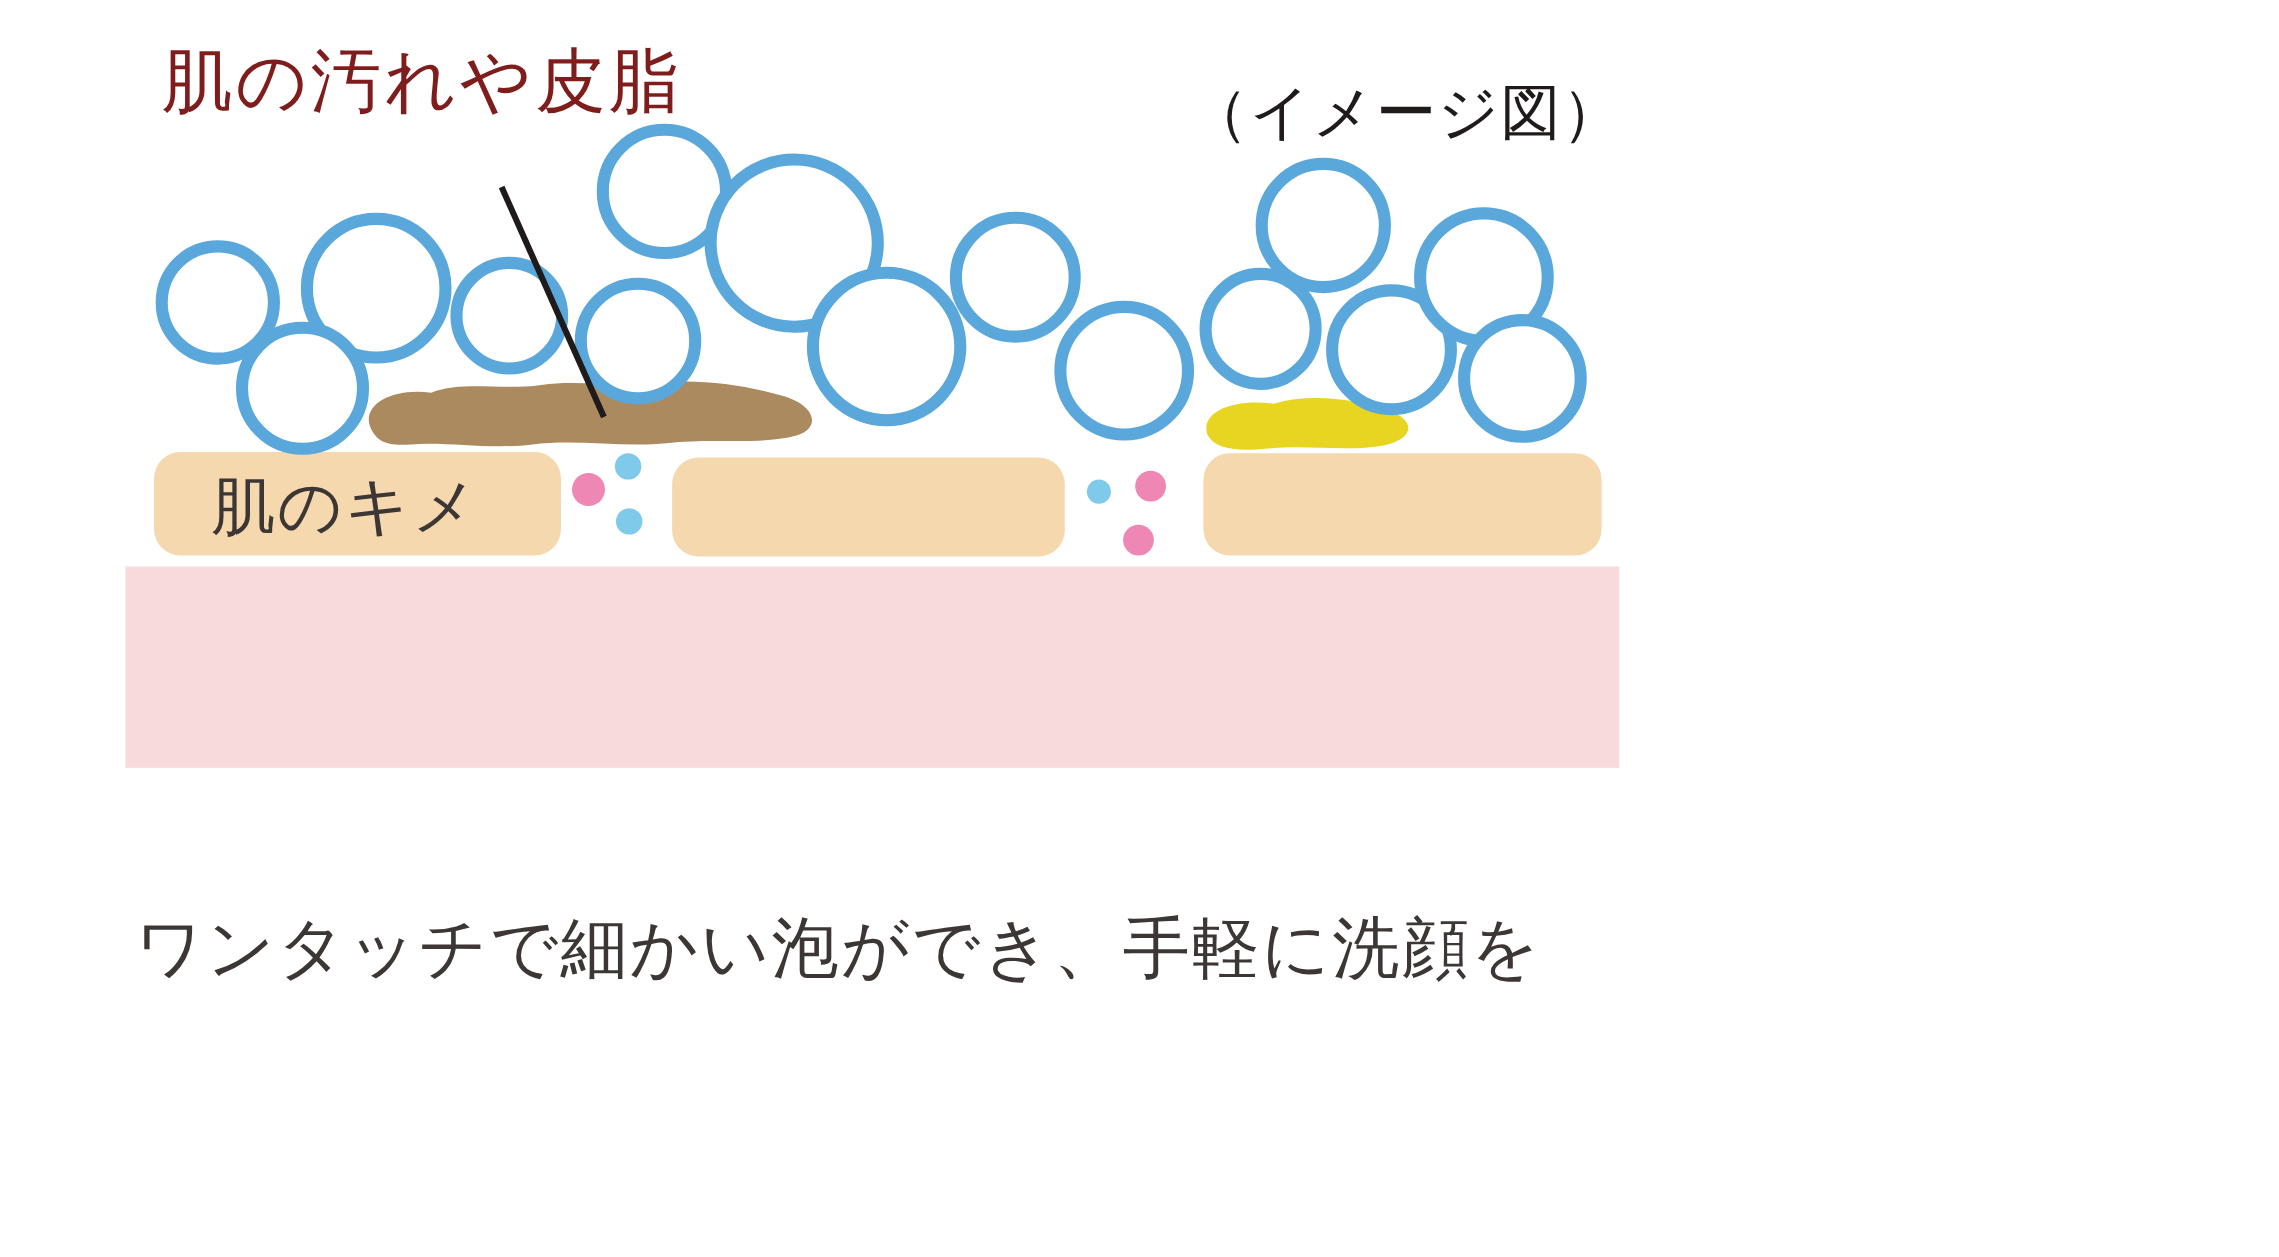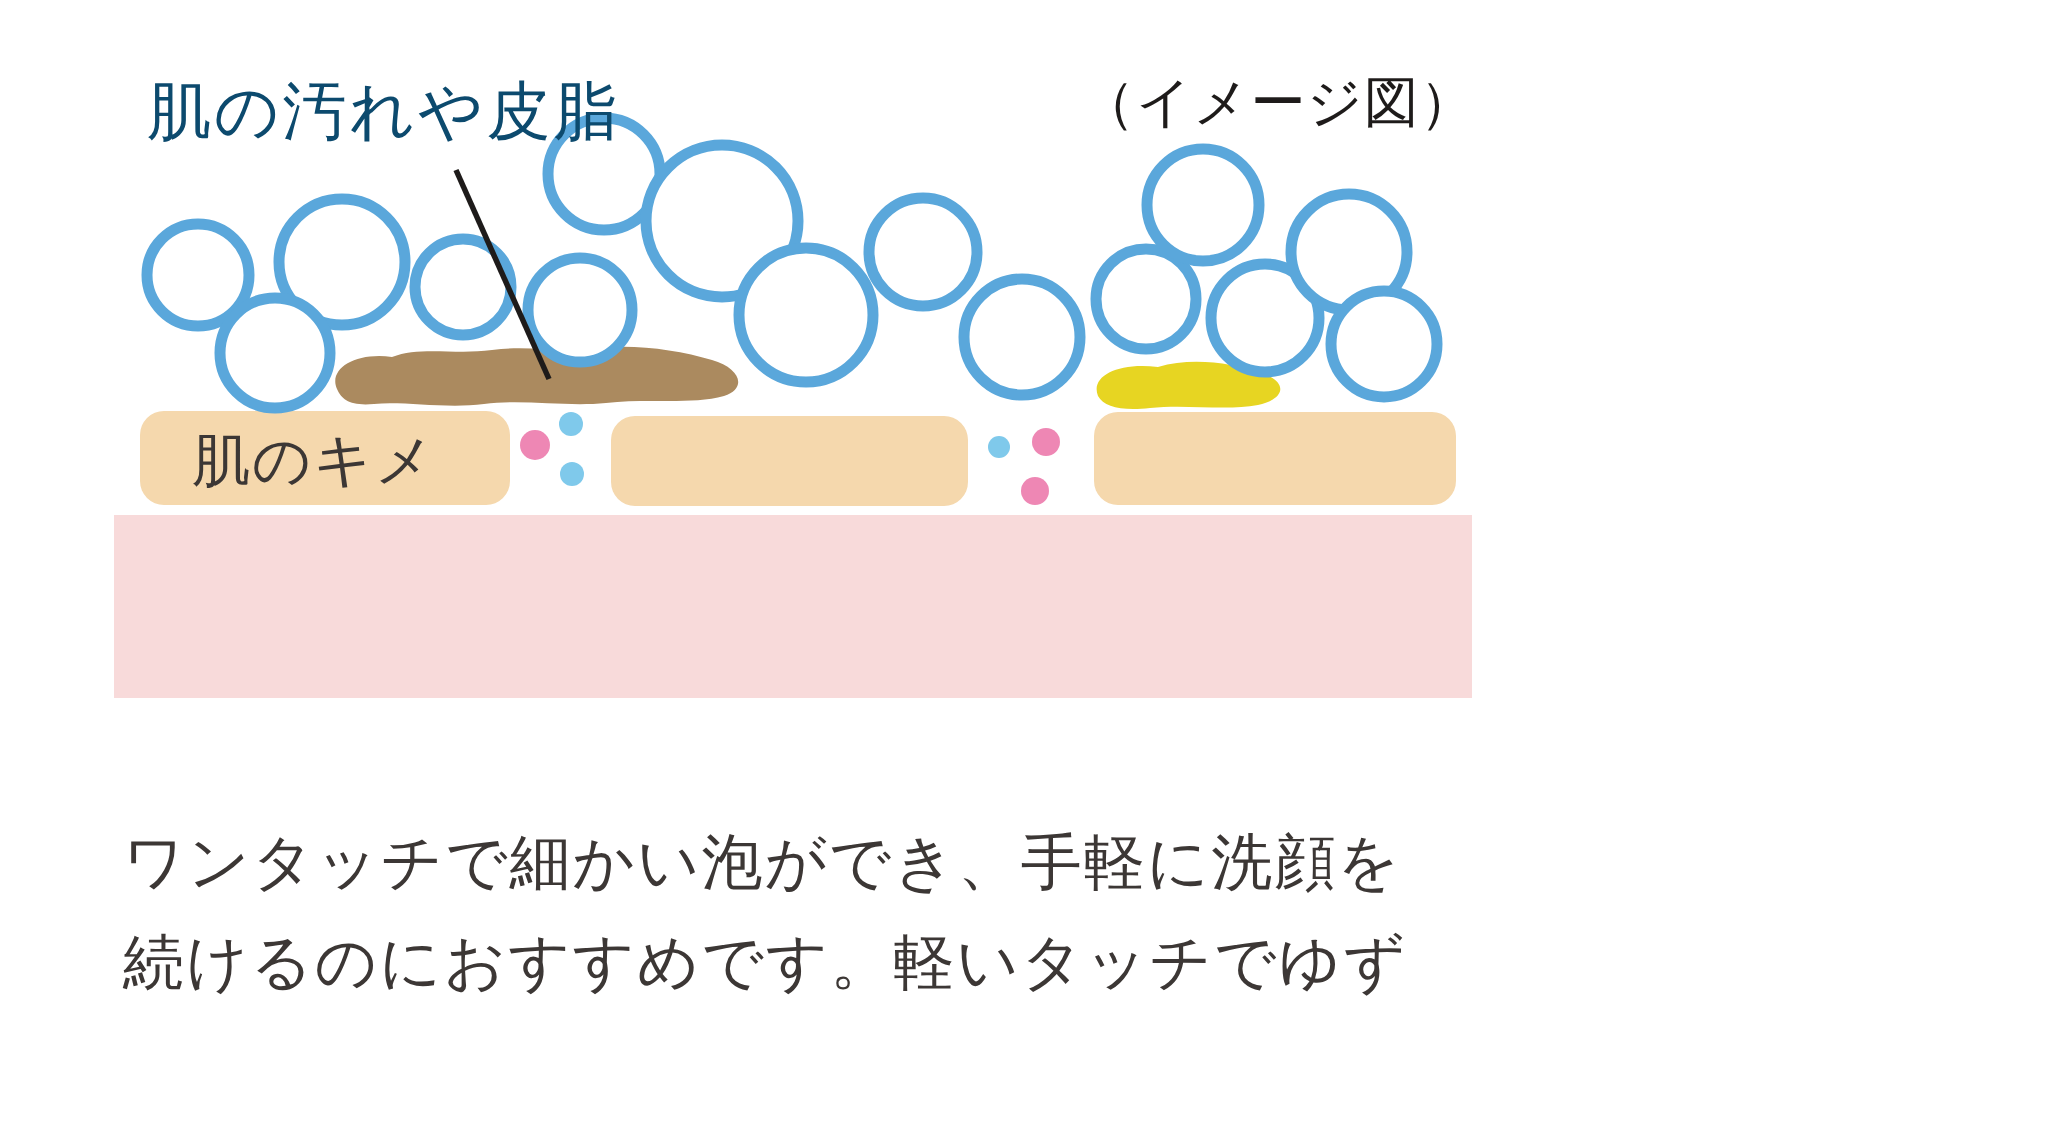--- a/index.html
+++ b/index.html
@@ -17,23 +17,22 @@
     width:2072px;
     height:760px;
     display:block;
   }
   .label-dirt{
     position:absolute;
     left:147px; top:30px;
     font-size:64px;
     font-weight:500;
     letter-spacing:3px;
-    color:#0c4a6e;
+    color:#7f1d1d;
     white-space:nowrap;
-    margin-top:38px;
   }
   .label-image-note{
     position:absolute;
     left:1080px; top:66px;
     font-size:55px;
     font-weight:500;
     letter-spacing:1px;
     color:#1e1b1a;
     white-space:nowrap;
   }
@@ -121,16 +120,15 @@
 
     <text class="skin-texture-text" x="192" y="480">肌のキメ</text>
   </svg>
 
   <div class="label-dirt">肌の汚れや皮脂</div>
 
   <div class="label-image-note">（イメージ図）</div>
 
   <div class="description">
     <div class="line">ワンタッチで細かい泡ができ、手軽に洗顔を</div>
-    <div class="line">続けるのにおすすめです。軽いタッチでゆず</div>
   </div>
 
 </div>
 
 </body></html>

